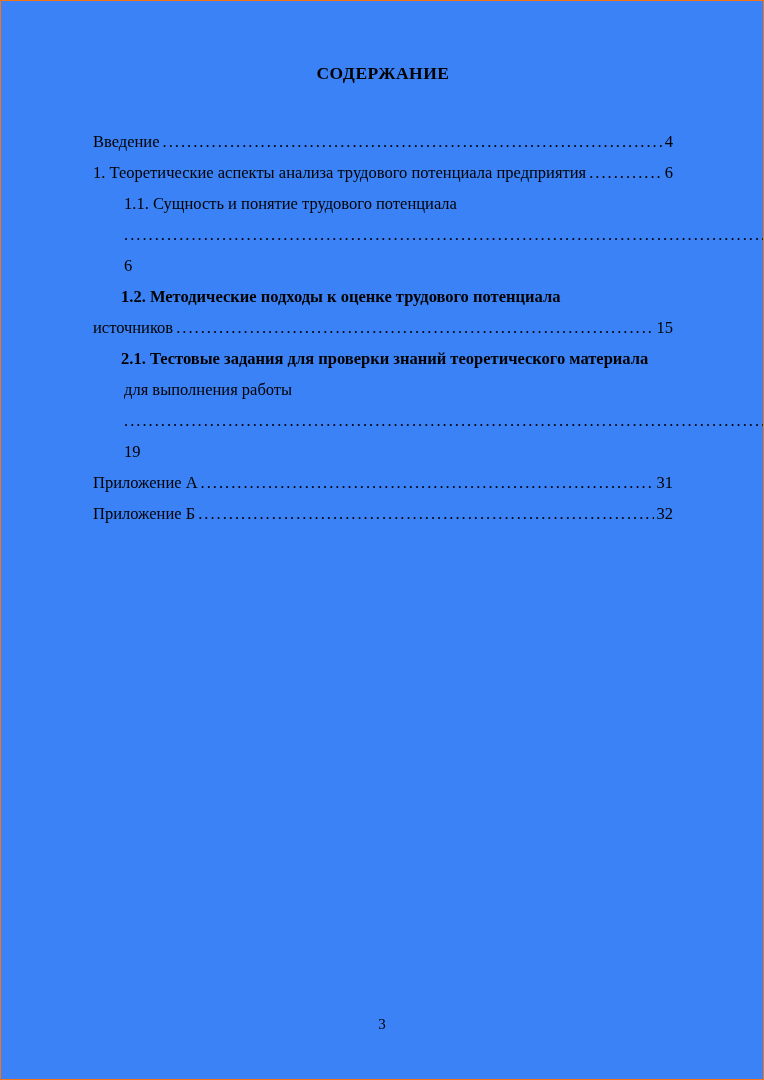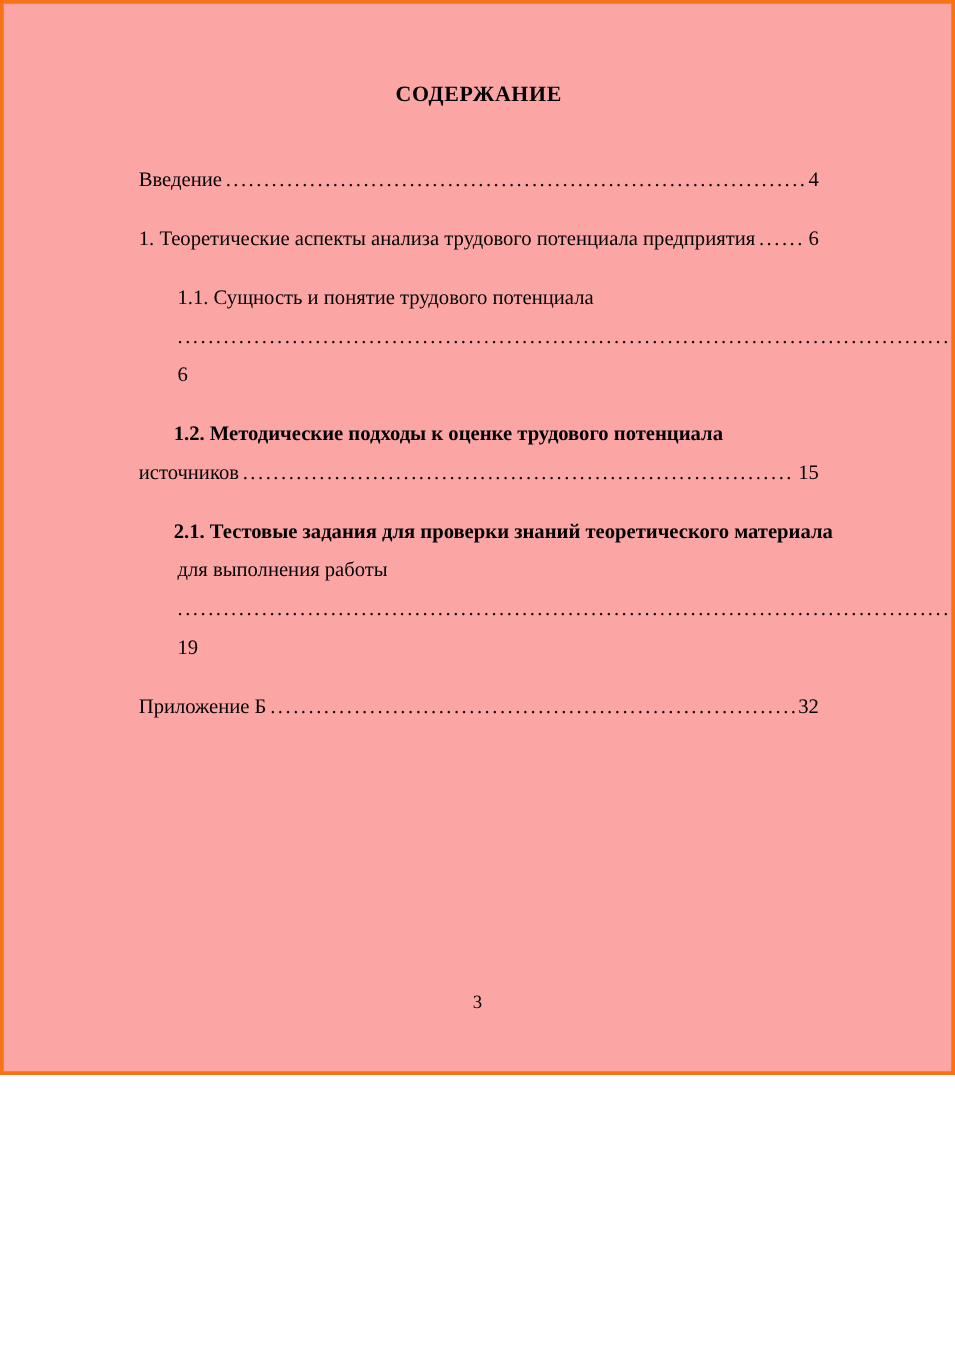--- a/index.html
+++ b/index.html
@@ -3,24 +3,24 @@
 <meta charset="utf-8">
 <style>
   html, body {
     margin: 0;
     padding: 0;
     background: #ffffff;
   }
   .page {
     position: relative;
     width: 764px;
-    height: 860px;
-    background: #fca5a5;
+    height: 1080px;
+    background: #3b82f6;
     box-sizing: border-box;
-    border: 3px solid #f97316;
+    border: 1px solid #f97316;
     font-family: "Liberation Serif", "DejaVu Serif", serif;
     color: #000000;
     overflow: hidden;
   }
   .content {
     position: absolute;
     left: 92px;
     right: 90px;
     top: 62px;
   }
@@ -28,21 +28,21 @@
     text-align: center;
     font-size: 17.5px;
     font-weight: bold;
     letter-spacing: 0.5px;
     margin: 0 0 42px 0;
   }
   .toc {
     font-size: 16.5px;
   }
   .toc-entry {
-    margin: 16px;
+    margin: 0;
   }
   .toc-row {
     display: flex;
     align-items: baseline;
     line-height: 31px;
   }
   .toc-line {
     line-height: 31px;
     white-space: nowrap;
     font-weight: bold;
@@ -125,20 +125,27 @@
       <div class="toc-entry">
         <div class="toc-line indent-1">2.1. Тестовые задания для проверки знаний теоретического материала</div>
         <div class="toc-row indent-1">
           <span class="label">для выполнения работы</span>
           <span class="dots"></span>
           <span class="pagenum">19</span>
         </div>
       </div>
 
 
+      <div class="toc-entry">
+        <div class="toc-row">
+          <span class="label">Приложение А</span>
+          <span class="dots"></span>
+          <span class="pagenum">31</span>
+        </div>
+      </div>
 
       <div class="toc-entry">
         <div class="toc-row">
           <span class="label">Приложение Б</span>
           <span class="dots"></span>
           <span class="pagenum">32</span>
         </div>
       </div>
 
     </div>

